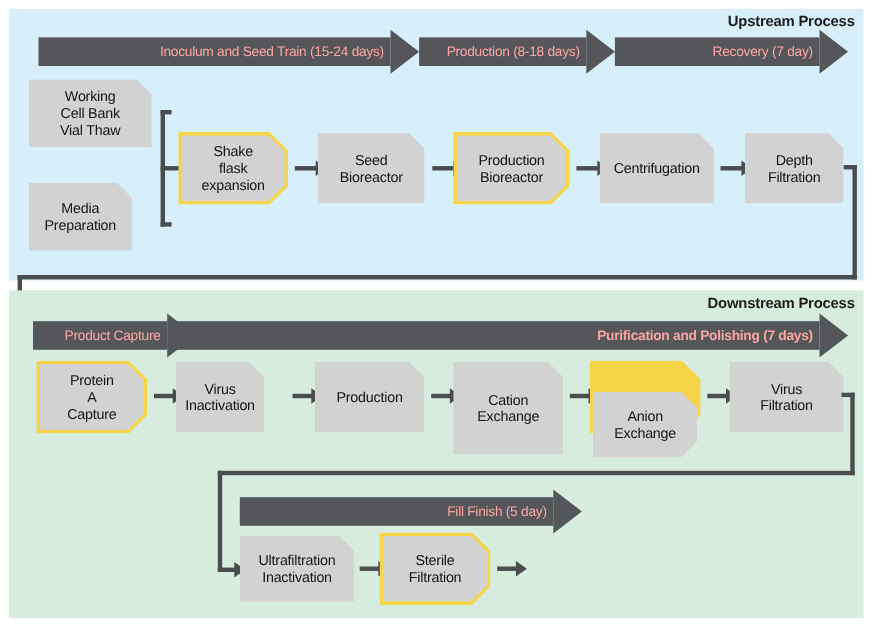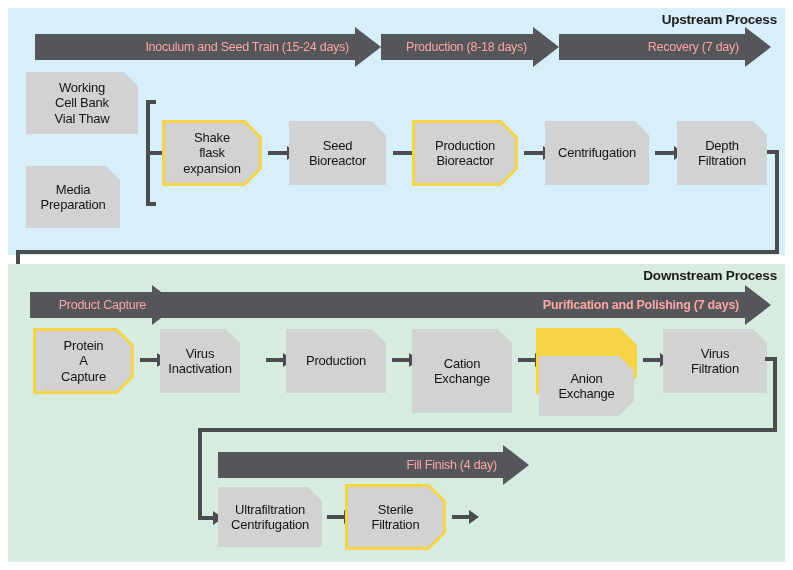--- a/index.html
+++ b/index.html
@@ -185,26 +185,26 @@
   </div>
 
   <div class="seg h" style="left:765px;top:357px;width:12px;"></div>
   <div class="seg v" style="left:773px;top:357px;height:75px;"></div>
   <div class="seg h" style="left:198px;top:428px;width:579px;"></div>
   <div class="seg v" style="left:198px;top:428px;height:90px;"></div>
   <div class="seg h" style="left:198px;top:516px;width:16px;"></div>
   <div class="arrowhead-right" style="left:213px;top:511px;"></div>
 
   <div class="phase" style="left:218px;top:452px;width:285px;">
-    <span class="phase-label">Fill Finish (4 day)</span>
+    <span class="phase-label">Fill Finish (5 day)</span>
     <span class="head"></span>
   </div>
 
   <div class="box" style="left:218px;top:487px;width:104px;height:60px;">
-    <span class="txt">Ultrafiltration Centrifugation</span>
+    <span class="txt">Ultrafiltration Inactivation</span>
   </div>
   <div class="arrow" style="left:327px;top:515px;width:18px;"></div>
 
   <div class="hl-outline" style="left:345px;top:484px;width:101px;height:66px;"></div>
   <div class="box hl" style="left:348px;top:487px;width:95px;height:60px;">
     <span class="txt">Sterile Filtration</span>
   </div>
   <div class="arrow" style="left:452px;top:515px;width:18px;"></div>
 
 

